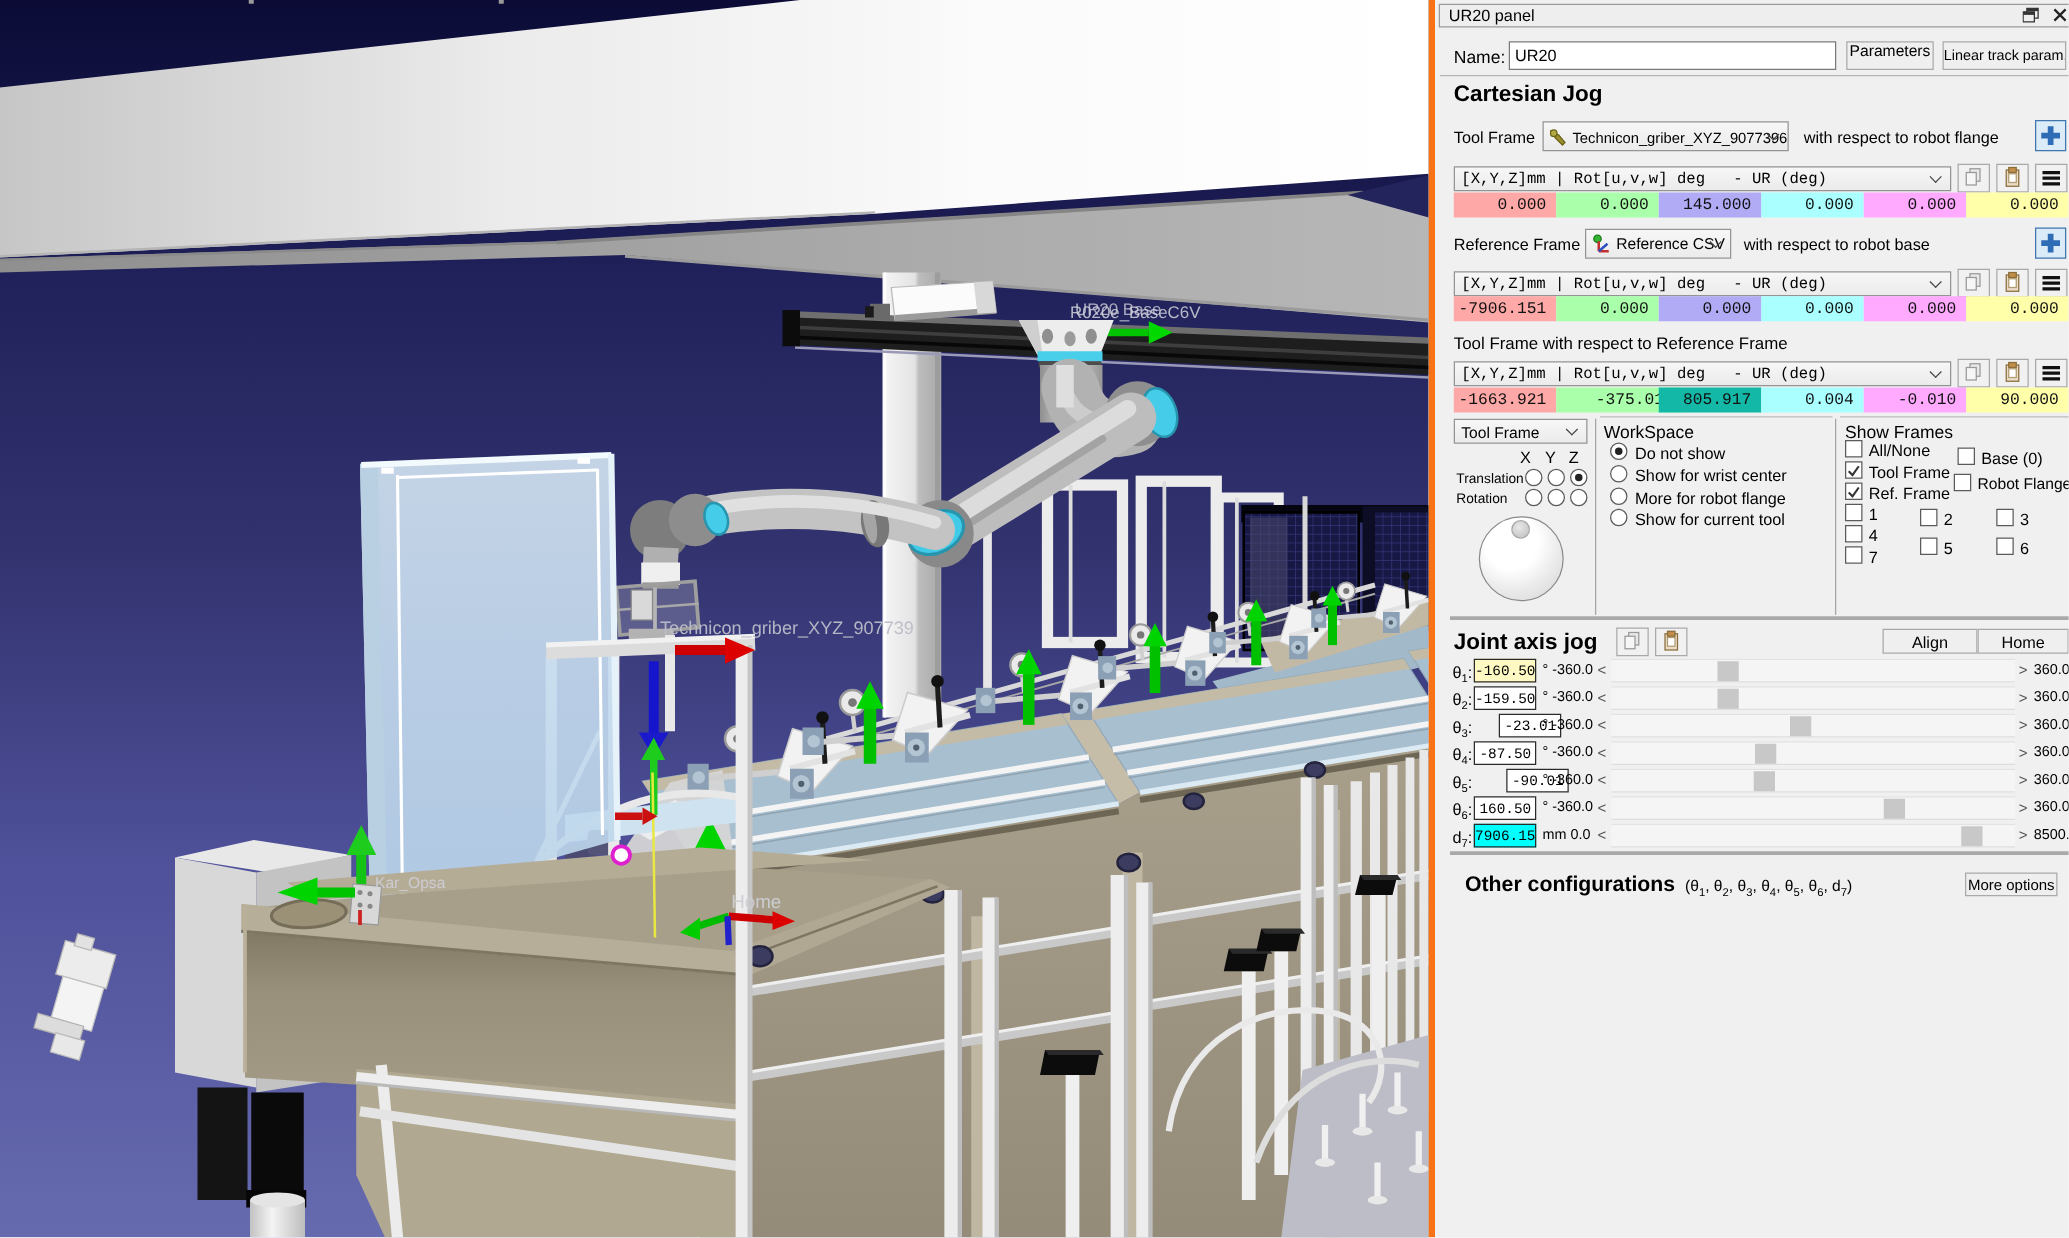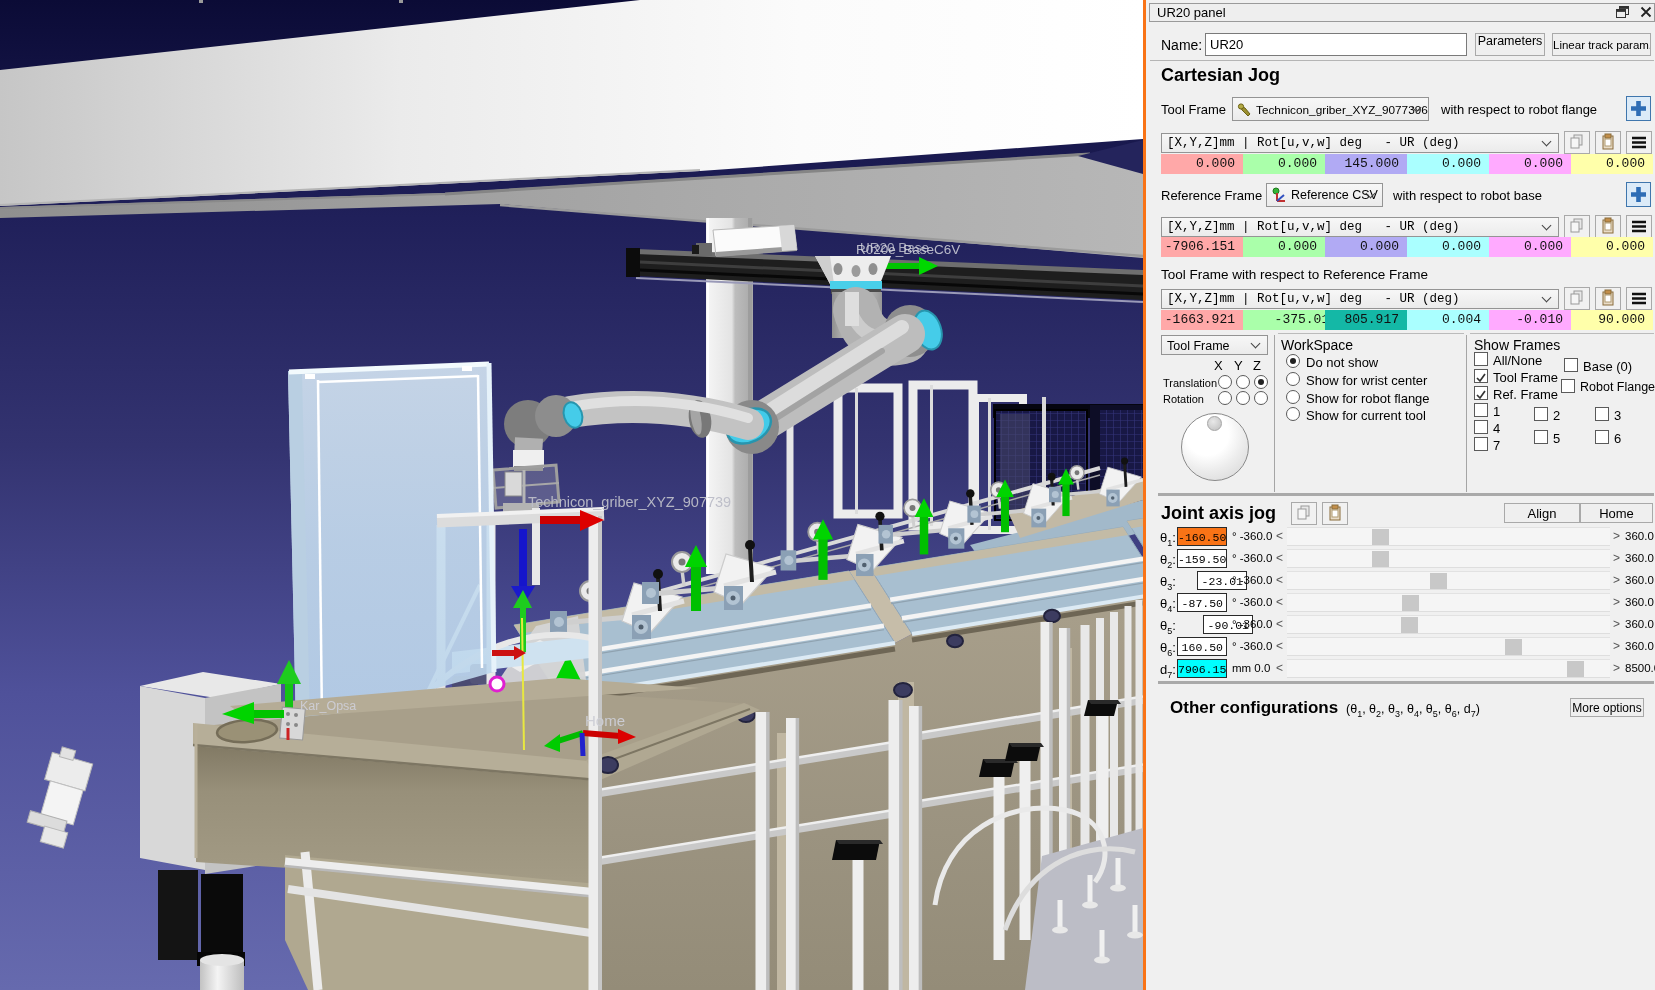--- a/index.html
+++ b/index.html
@@ -1,18 +1,18 @@
 <!DOCTYPE html>
 <html><head>
 <meta charset="utf-8">
 <style>
 html,body{margin:0;padding:0;}
 #root{position:relative;width:1655px;height:990px;overflow:hidden;background:#f0f0f0;font-family:"Liberation Sans",sans-serif;}
 #scene{position:absolute;left:0;top:0;width:1143px;height:990px;}
-#panel{position:absolute;left:1143px;top:0;width:512px;height:990px;background:#f0f0f0;border-left:3px solid #f97316;box-sizing:border-box;}
+#panel{position:absolute;left:1143px;top:0;width:512px;height:990px;background:#f0f0f0;border-left:5px solid #f97316;box-sizing:border-box;}
 #panel *{box-sizing:border-box;}
 .abs{position:absolute;}
 .lbl{font-size:13px;color:#000;white-space:nowrap;}
 .b{font-weight:normal;}
 .h1{font-size:18px;font-weight:bold;color:#000;white-space:nowrap;}
 .mono{font-family:"Liberation Mono",monospace;font-size:13px;white-space:nowrap;}
 .btn{background:#efefef;border:1px solid #a9a9a9;font-size:13px;color:#000;text-align:center;white-space:nowrap;overflow:hidden;}
 .combo{background:linear-gradient(#f7f7f7,#ebebeb);border:1px solid #949494;overflow:hidden;white-space:nowrap;}
 .chev{position:absolute;right:7px;top:50%;margin-top:-5px;width:8px;height:8px;}
 .chev:before{content:"";position:absolute;left:0;top:0;width:6px;height:6px;border-right:1.6px solid #444;border-bottom:1.6px solid #444;transform:rotate(45deg);}
@@ -508,21 +508,21 @@
   <div class="abs" style="left:324px;top:333px;width:184px;height:1px;background:#bbb;"></div>
 
   <div class="abs lbl b" style="left:135px;top:337px;font-size:14px;">WorkSpace</div>
   <div class="abs rad" style="left:140px;top:354px;">
         <div style="position:absolute;left:3px;top:3px;width:6px;height:6px;border-radius:50%;background:#222;"></div>
       </div>
   <div class="abs lbl" style="left:160px;top:355px;">Do not show</div>
   <div class="abs rad" style="left:140px;top:372px;"></div>
   <div class="abs lbl" style="left:160px;top:373px;">Show for wrist center</div>
   <div class="abs rad" style="left:140px;top:390px;"></div>
-  <div class="abs lbl" style="left:160px;top:391px;">Show for robot flange</div>
+  <div class="abs lbl" style="left:160px;top:391px;">More for robot flange</div>
   <div class="abs rad" style="left:140px;top:407px;"></div>
   <div class="abs lbl" style="left:160px;top:408px;">Show for current tool</div>
 
   <div class="abs lbl b" style="left:328px;top:337px;font-size:14px;">Show Frames</div>
   <div class="abs chk" style="left:328px;top:352px;"></div>
       <div class="abs lbl" style="left:347px;top:353px;">All/None</div>
   <div class="abs chk" style="left:328px;top:369px;"><svg width="12" height="12" viewBox="0 0 12 12">
           <path d="M2 6 L5 9 L10 2" fill="none" stroke="#333" stroke-width="1.7"></path>
         </svg></div>
       <div class="abs lbl" style="left:347px;top:370px;">Tool Frame</div>
@@ -559,21 +559,21 @@
   <div class="abs ibtn" style="left:176px;top:502px;width:26px;height:23px;"><svg width="24" height="21" viewBox="0 0 24 21">
           <rect x="7" y="4" width="10" height="13" fill="#e9dcc8" stroke="#8a6d3b"></rect>
           <rect x="9" y="2" width="6" height="4" fill="#c28e4a" stroke="#8a6d3b"></rect>
           <rect x="9" y="7" width="6" height="7" fill="#fff" stroke="#b09a70"></rect>
         </svg></div>
   <div class="abs btn" style="left:358px;top:503px;width:76px;height:20px;padding-top:2px;">Align</div>
   <div class="abs btn" style="left:434px;top:503px;width:73px;height:20px;padding-top:2px;">Home</div>
 
   <div id="jrows">
         <div class="abs jlbl" style="left:14px;top:530px;">θ<sub>1</sub>:</div>
-        <div class="jin" style="left:31px;top:527px;background:#f97316;">-160.50</div>
+        <div class="jin" style="left:31px;top:527px;background:#fef9c3;">-160.50</div>
         <div class="abs jlbl" style="left:86px;top:530px;font-size:11.5px;">° -360.0</div>
         <div class="abs jlbl b" style="left:130px;top:529px;color:#555;font-size:12px;">&lt;</div>
         <div class="abs slider-track" style="left:141px;top:527px;width:323px;height:19px;">
           <div class="handle" style="left:85px;"></div>
         </div>
         <div class="abs jlbl b" style="left:467px;top:529px;color:#555;font-size:12px;">&gt;</div>
         <div class="abs jlbl" style="left:479px;top:530px;font-size:11.5px;">360.0</div>
         <div class="abs jlbl" style="left:14px;top:552px;">θ<sub>2</sub>:</div>
         <div class="jin" style="left:31px;top:549px;background:#fff;">-159.50</div>
         <div class="abs jlbl" style="left:86px;top:552px;font-size:11.5px;">° -360.0</div>

